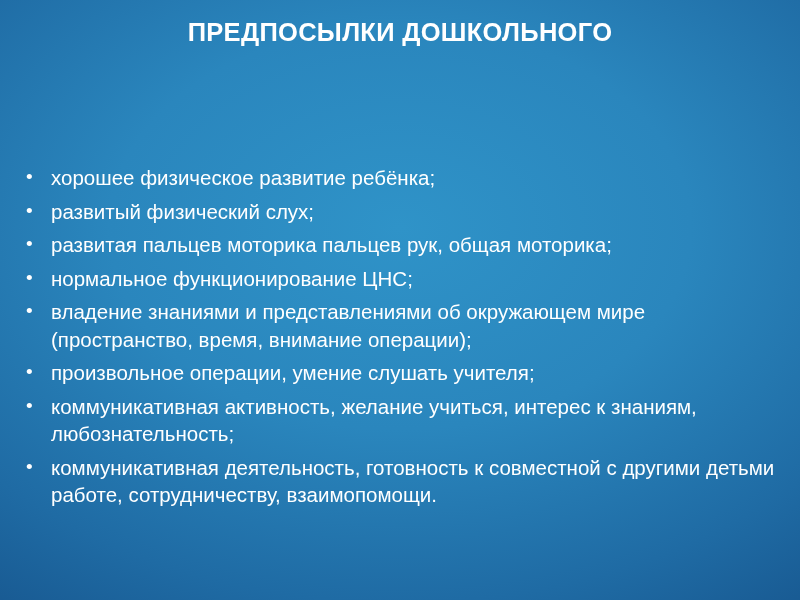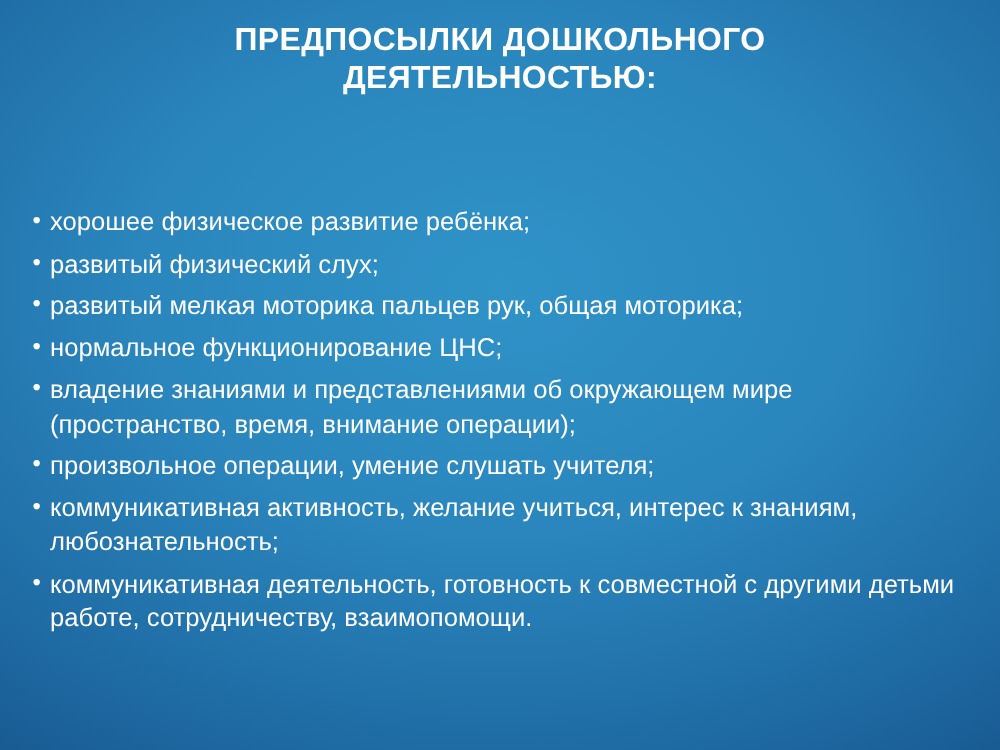--- a/index.html
+++ b/index.html
@@ -64,53 +64,53 @@
   .body-list li .bullet {
     position: absolute;
     left: 4px;
     top: -1px;
     font-size: 19px;
     line-height: 27.5px;
     color: #ffffff;
   }
   .body-list li .txt {
     display: block;
+    margin-left: 11px;
   }
   .clip-bottom {
     position: absolute;
     left: 0;
     bottom: 0;
     width: 800px;
     height: 2px;
     background: transparent;
   }
 </style>
 </head>
 <body>
 
 <div class="slide">
   <div class="slide-inner">
 
     <div class="title">
       <span class="line">ПРЕДПОСЫЛКИ ДОШКОЛЬНОГО</span>
-      <span class="line">ДЕЯТЕЛЬНОСТЬЮ:</span>
     </div>
 
     <ul class="body-list">
       <li>
         <span class="bullet">•</span>
         <span class="txt">хорошее физическое развитие ребёнка;</span>
       </li>
       <li>
         <span class="bullet">•</span>
         <span class="txt">развитый физический слух;</span>
       </li>
       <li>
         <span class="bullet">•</span>
-        <span class="txt">развитый мелкая моторика пальцев рук, общая моторика;</span>
+        <span class="txt">развитая пальцев моторика пальцев рук, общая моторика;</span>
       </li>
       <li>
         <span class="bullet">•</span>
         <span class="txt">нормальное функционирование  ЦНС;</span>
       </li>
       <li>
         <span class="bullet">•</span>
         <span class="txt">владение знаниями и представлениями об окружающем мире (пространство, время, внимание операции);</span>
       </li>
       <li>

